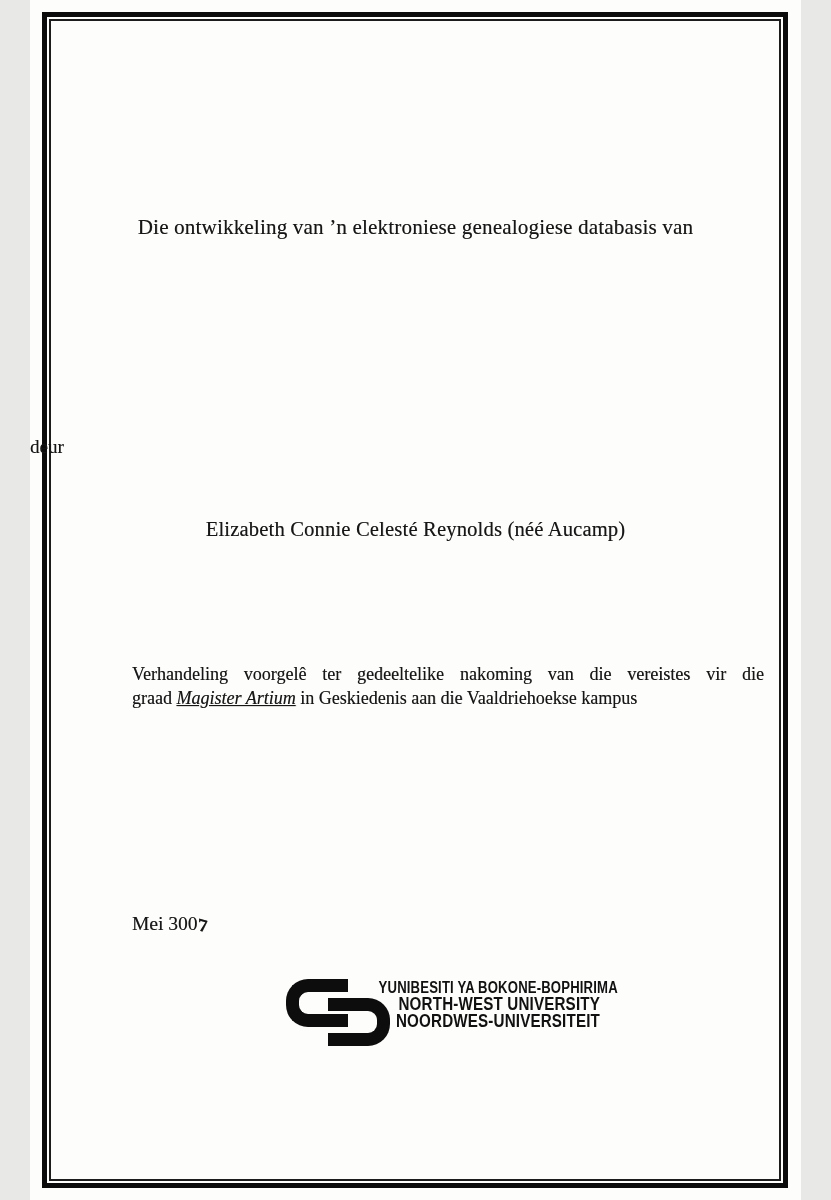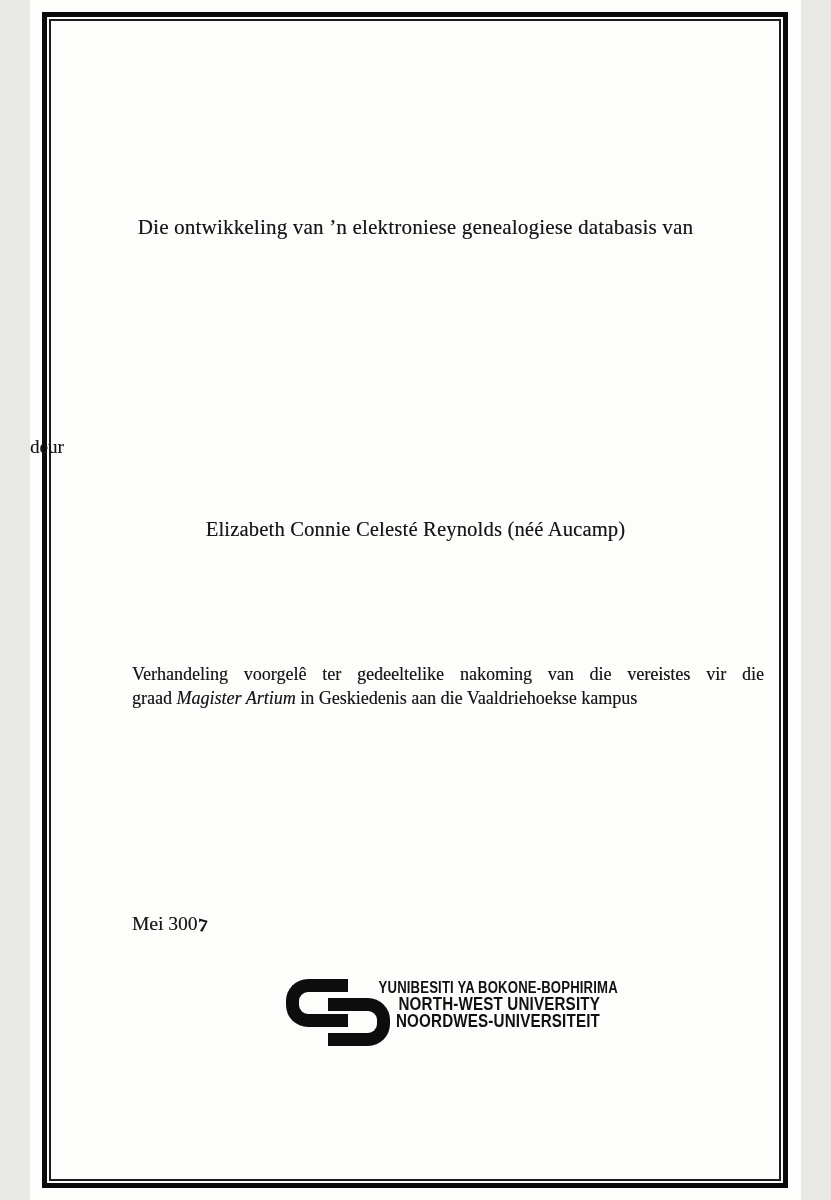--- a/index.html
+++ b/index.html
@@ -57,20 +57,21 @@
     width: 632px;
     font-size: 18px;
     line-height: 24px;
   }
   .statement .just {
     text-align: justify;
     text-align-last: justify;
   }
   .statement em {
     font-style: italic;
+    text-decoration: underline;
   }
   .supervisor {
     position: absolute;
     left: 102px; top: 888px;
     font-size: 19.5px;
   }
   .dateline {
     position: absolute;
     left: 102px; top: 913px;
     font-size: 19.5px;

